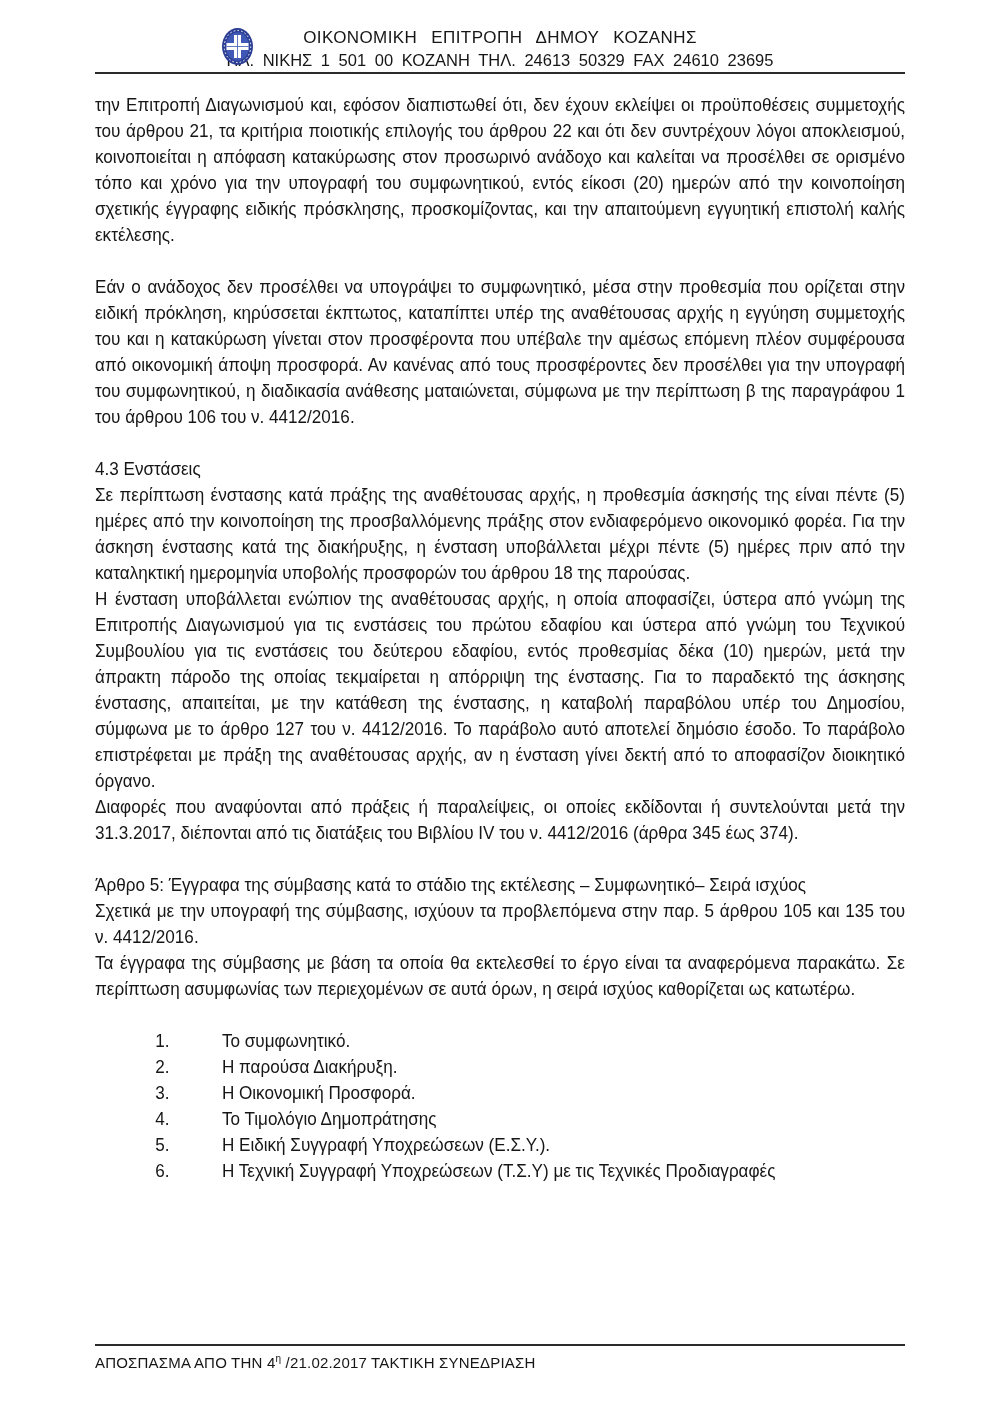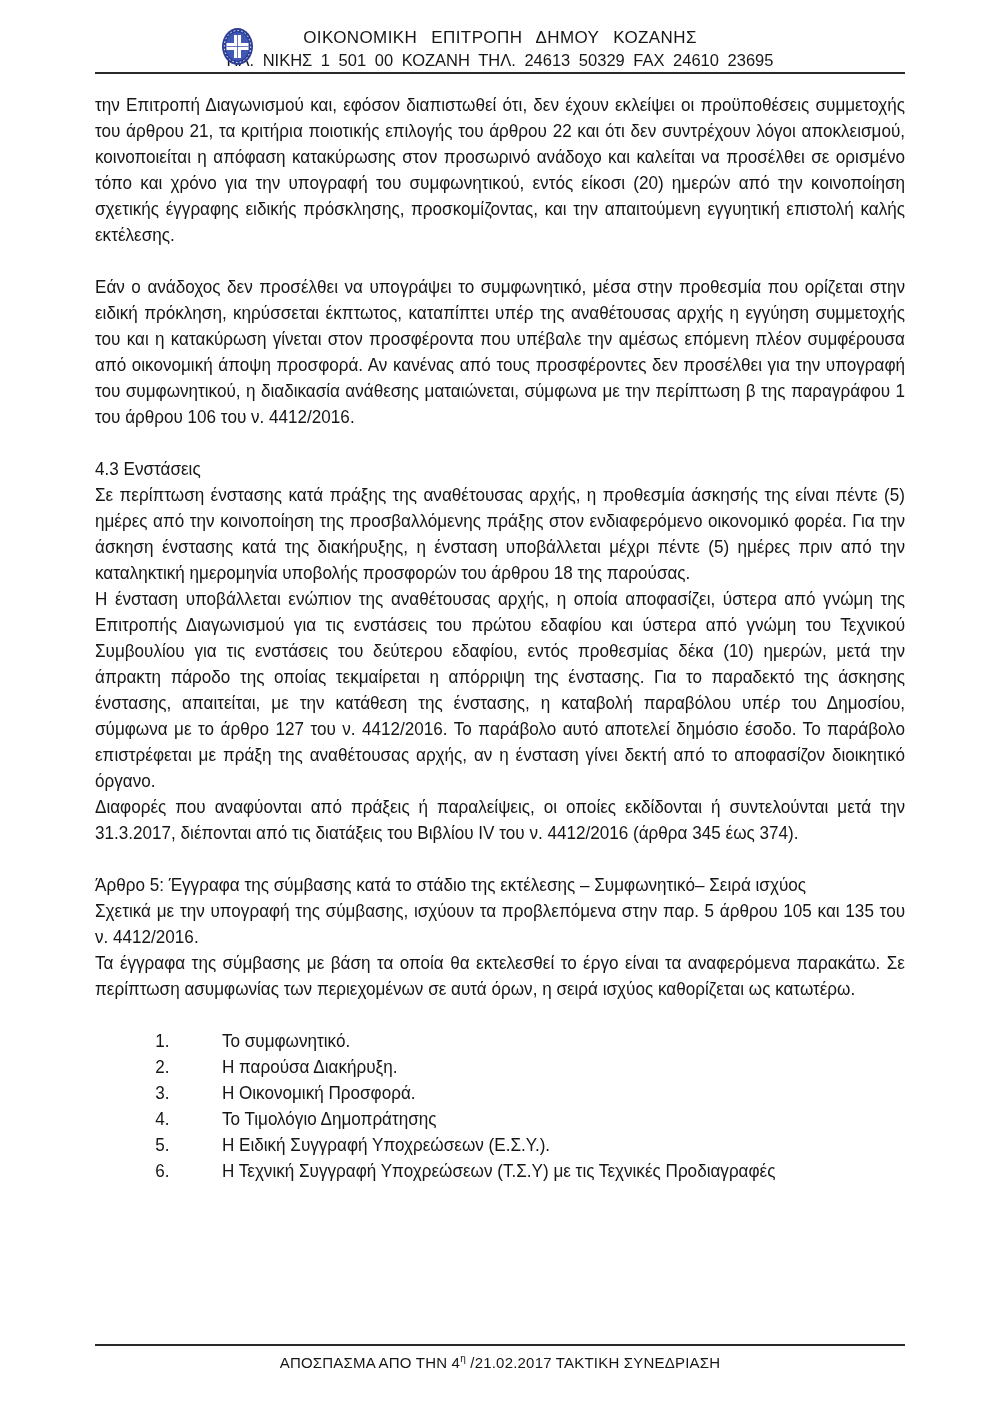--- a/index.html
+++ b/index.html
@@ -30,21 +30,21 @@
   .content p { margin:0; }
   .gap-above { margin-top:26px !important; }
   .heading { text-align:left; }
 
   .doc-list { margin-top:26px; }
   .list-row { display:flex; text-align:left; }
   .list-num { flex:0 0 74px; margin-left:67px; }
   .list-text { flex:1; }
 
   
-  .footer { position:absolute; left:95px; width:810px; top:1344px; text-align:center; }
+  .footer { position:absolute; left:95px; width:810px; top:1344px; }
   .footer-rule { border-top:2px solid #2a2a2a; height:0; }
   .footer-line1 { margin-top:4px; font-size:15px; letter-spacing:0.2px; line-height:18px; }
   .footer-line1 sup { font-size:10px; }
   .footer-line2 { font-size:15px; line-height:18px; margin-top:3px; }
 </style>
 </head>
 <body>
 
 <div class="page">
 

